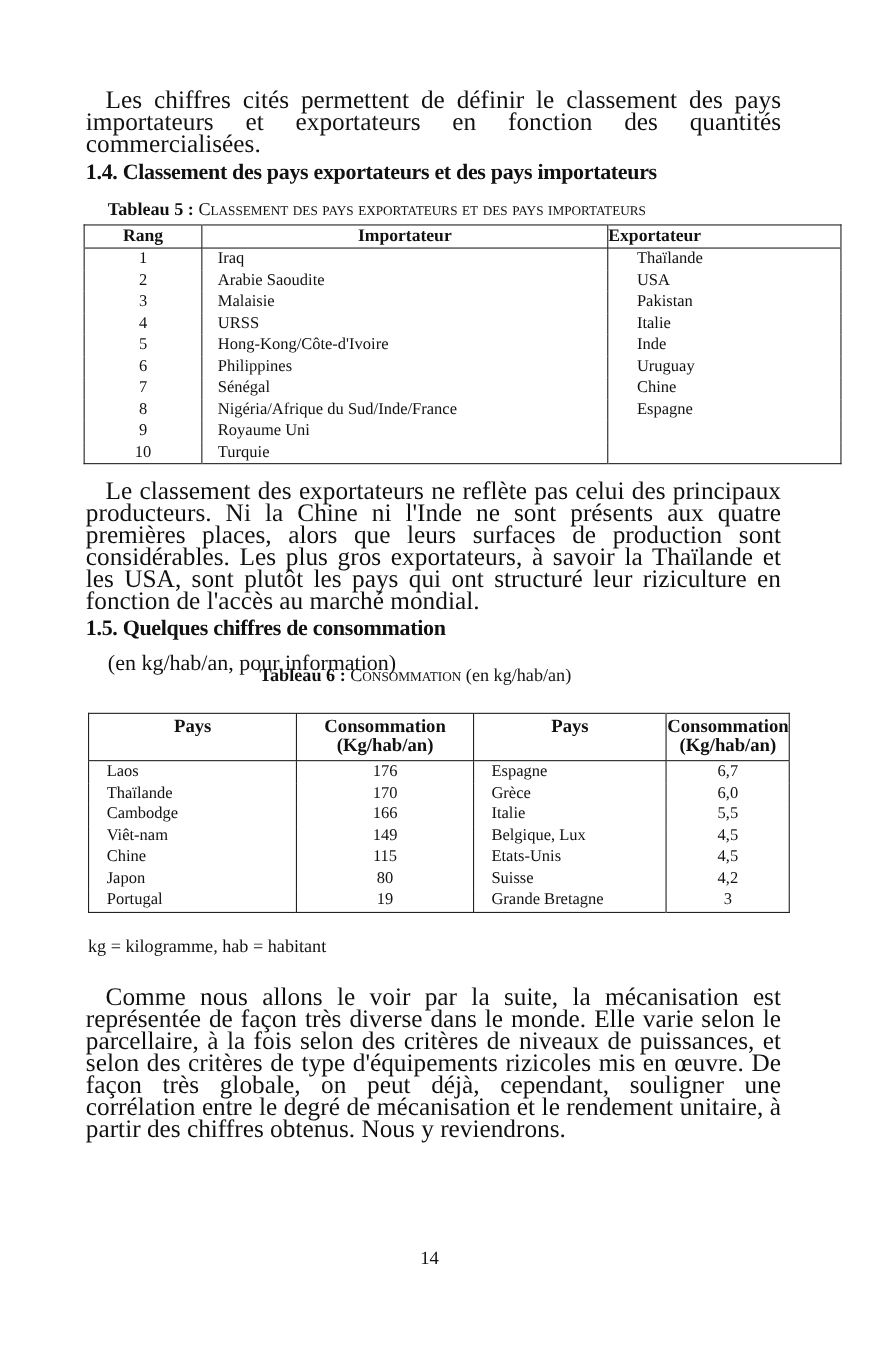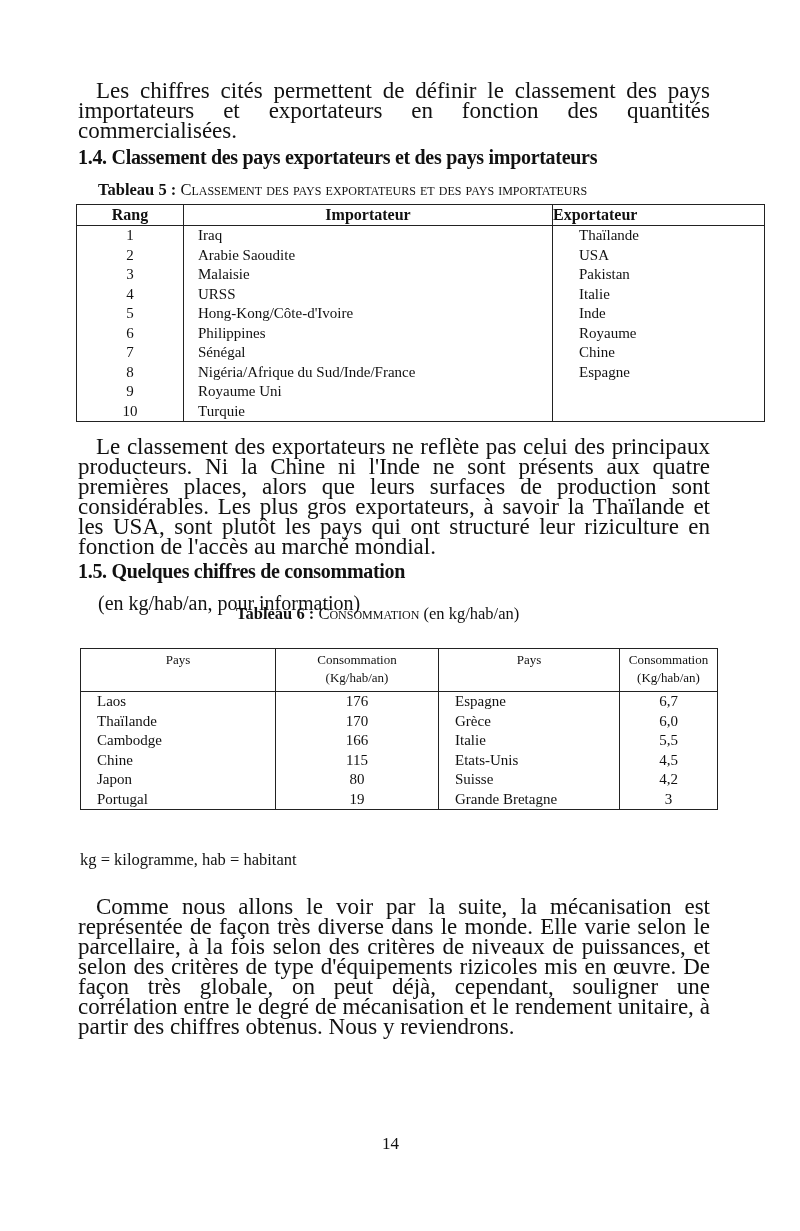--- a/index.html
+++ b/index.html
@@ -17,21 +17,21 @@
   table { position: absolute; border-collapse: collapse; font-size: 15px; }
   table td, table th { padding: 0 0 0 0; line-height: 19.5px; vertical-align: top; }
   .t5 { left: 76px; top: 204px; width: 689px; border: 1.5px solid #222; }
   .t5 th { font-weight: bold; font-size: 16px; border-bottom: 1.5px solid #222; height: 20px; }
   .t5 td.c1, .t5 th.c1 { width: 106px; text-align: center; border-right: 1.5px solid #222; }
   .t5 td.c2 { width: 354px; padding-left: 14px; border-right: 1.5px solid #222; }
   .t5 th.c2 { border-right: 1.5px solid #222; text-align: center; }
   .t5 td.c3 { padding-left: 26px; }
   .t5 th.c3 { text-align: left; }
   .t6 { left: 80px; top: 648px; width: 638px; border: 1.5px solid #222; }
-  .t6 th { font-weight: normal; font-size: 13px; border-bottom: 1.5px solid #222; line-height: 18px;
+  .t6 th { font-weight: bold; font-size: 17px; border-bottom: 1.5px solid #222; line-height: 18px;
            padding-top: 2px; padding-bottom: 4px; border-radius: 18px; }
   .t6 .a { width: 178px; border-right: 1.5px solid #222; }
   .t6 .b { width: 162px; border-right: 1.5px solid #222; }
   .t6 .c { width: 164px; border-right: 1.5px solid #222; }
   .t6 th.a, .t6 th.c { text-align: center; vertical-align: top; }
   .t6 th.b, .t6 th.d { text-align: center; }
   .t6 td.a, .t6 td.c { padding-left: 16px; }
   .t6 td.b, .t6 td.d { text-align: center; }
   .t6 td { line-height: 19.5px; }
   .note { position: absolute; left: 80px; top: 850px; font-size: 16.5px; margin: 0; }
@@ -79,21 +79,21 @@
         <td class="c3">Italie</td>
       </tr>
     <tr>
         <td class="c1">5</td>
         <td class="c2">Hong-Kong/Côte-d'Ivoire</td>
         <td class="c3">Inde</td>
       </tr>
     <tr>
         <td class="c1">6</td>
         <td class="c2">Philippines</td>
-        <td class="c3">Royaume</td>
+        <td class="c3">Uruguay</td>
       </tr>
     <tr>
         <td class="c1">7</td>
         <td class="c2">Sénégal</td>
         <td class="c3">Chine</td>
       </tr>
     <tr>
         <td class="c1">8</td>
         <td class="c2">Nigéria/Afrique du Sud/Inde/France</td>
         <td class="c3">Espagne</td>
@@ -144,20 +144,26 @@
         <td class="c">Grèce</td>
         <td class="d">6,0</td>
       </tr>
     <tr>
         <td class="a">Cambodge</td>
         <td class="b">166</td>
         <td class="c">Italie</td>
         <td class="d">5,5</td>
       </tr>
     <tr>
+        <td class="a">Viêt-nam</td>
+        <td class="b">149</td>
+        <td class="c">Belgique, Lux</td>
+        <td class="d">4,5</td>
+      </tr>
+    <tr>
         <td class="a">Chine</td>
         <td class="b">115</td>
         <td class="c">Etats-Unis</td>
         <td class="d">4,5</td>
       </tr>
     <tr>
         <td class="a">Japon</td>
         <td class="b">80</td>
         <td class="c">Suisse</td>
         <td class="d">4,2</td>

